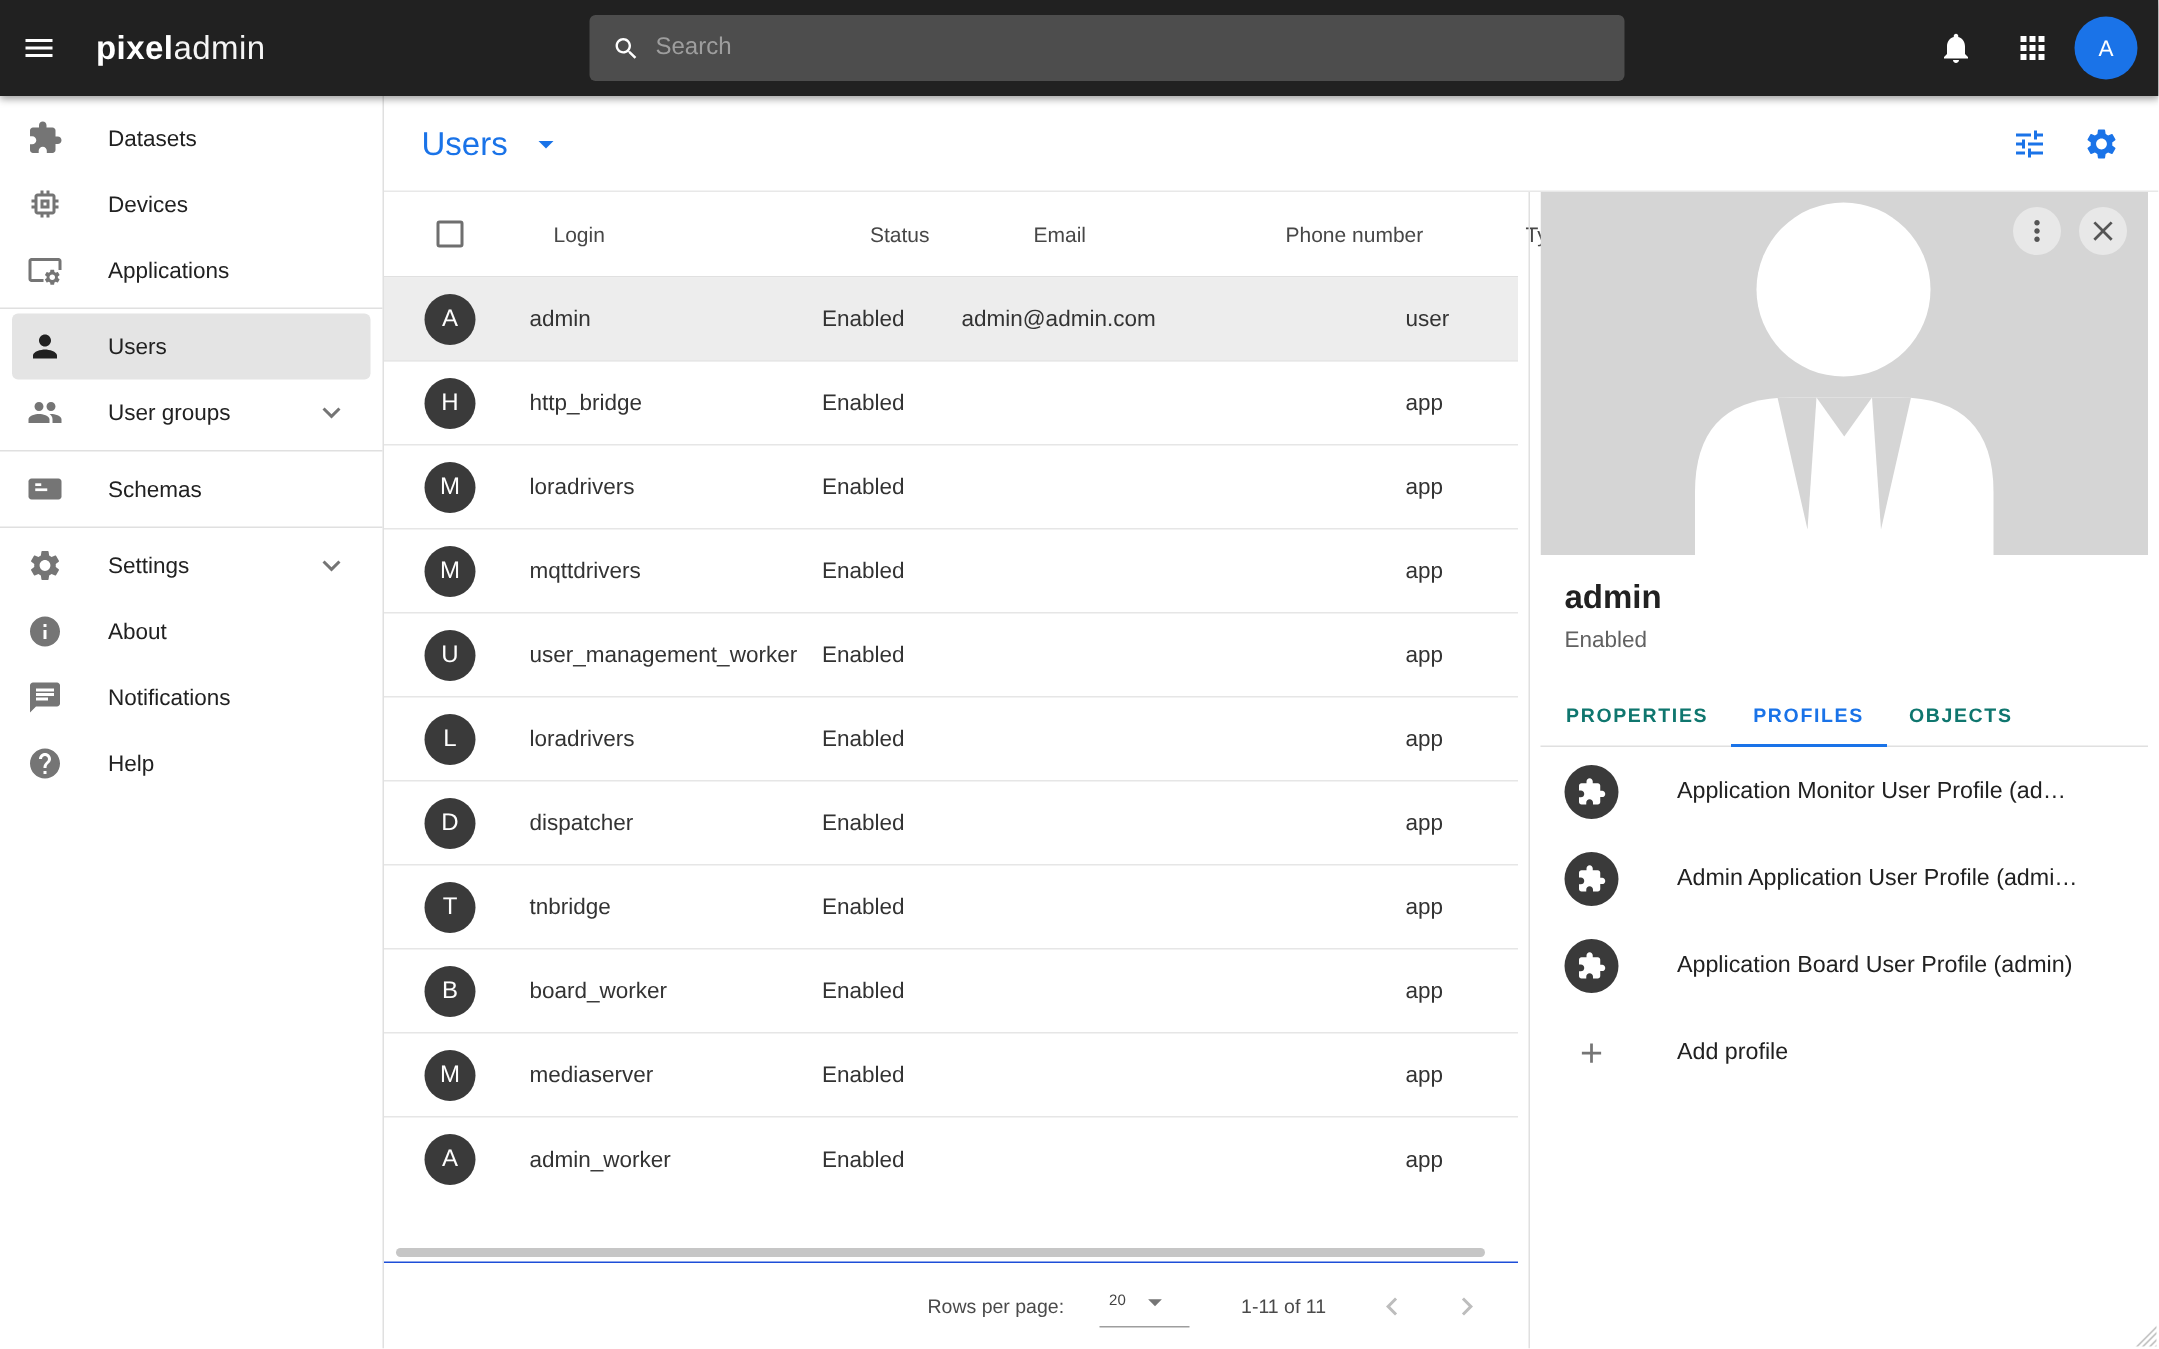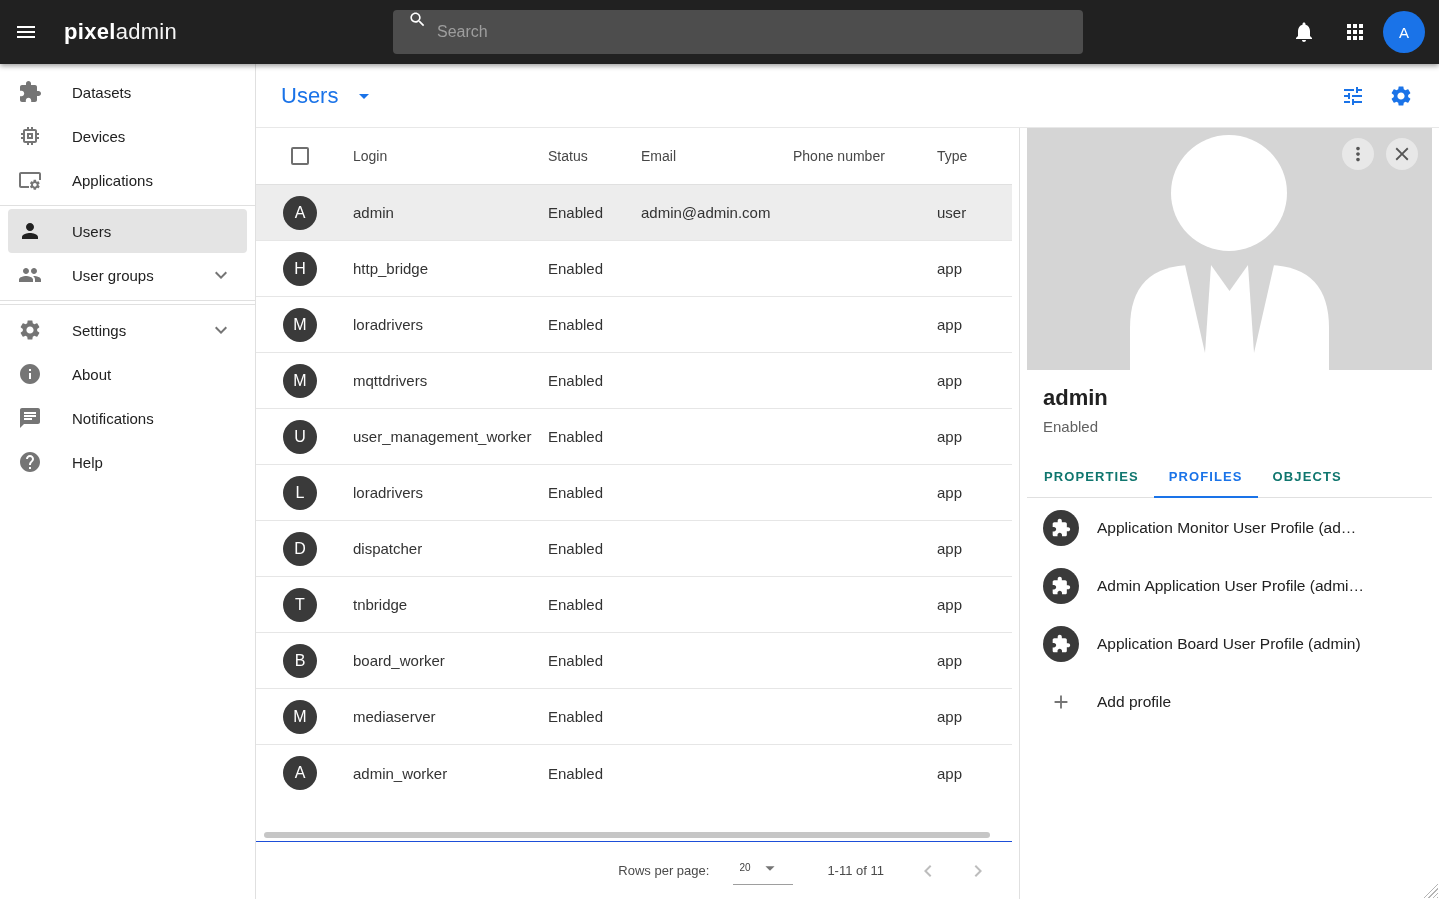--- a/index.html
+++ b/index.html
@@ -7,21 +7,21 @@
     font-family:"Liberation Sans", sans-serif; }
 
   
   .topbar { position:relative; height:64px; background:#212121; display:flex; align-items:center;
     box-shadow:0 2px 5px rgba(0,0,0,.38); z-index:20; }
   .hamburger { width:24px; height:24px; color:#fff; margin-left:14px; cursor:pointer; }
   .brand { color:#fff; font-size:22px; margin-left:26px; letter-spacing:.3px; white-space:nowrap; }
   .brand .b { font-weight:700; }
   .brand .l { font-weight:400; color:#f5f5f5; }
   .searchbox { position:absolute; left:393px; top:10px; width:690px; height:44px; background:#4d4d4d;
-    border-radius:4px; display:flex; padding:0 12px 0 15px; }
+    border-radius:4px; display:flex; align-items:center; padding:0 12px 0 15px; }
   .searchbox svg { width:19px; height:19px; color:#fff; flex:none; }
   .searchbox input { flex:1; margin-left:10px; background:transparent; border:none; outline:none;
     color:#e0e0e0; font-size:16px; font-family:inherit; }
   .searchbox input::placeholder { color:#9e9e9e; }
   .top-right { position:absolute; right:14px; top:0; height:64px; display:flex; align-items:center; }
   .top-icon { width:24px; height:24px; color:#fff; cursor:pointer; }
   .apps-icon { margin-left:27px; }
   .top-avatar { width:42px; height:42px; border-radius:50%; background:#1a73e8; color:#fff;
     display:flex; align-items:center; justify-content:center; font-size:15px; margin-left:16px; cursor:pointer; }
 
@@ -45,21 +45,21 @@
   .page-title { color:#1a73e8; font-size:22px; font-weight:500; display:flex; align-items:center; cursor:pointer; }
   .page-title svg { width:24px; height:24px; margin-left:14px; }
   .header-actions { margin-left:auto; display:flex; align-items:center; }
   .header-actions .hicon { width:24px; height:24px; color:#1a73e8; cursor:pointer; }
   .header-actions .hicon + .hicon { margin-left:24px; }
   .content-body { flex:1; display:flex; border-top:1px solid #e8e8e8; min-height:0; }
 
   
   .table-section { width:763px; flex:none; display:flex; flex-direction:column; padding-right:7px; }
   .thead, .trow { display:grid; grid-template-columns:88px 195px 93px 152px 144px 91px; align-items:center; }
-  .thead { height:57px; border-bottom:1px solid #e0e0e0; }
+  .thead { height:57px; border-bottom:1px solid #e0e0e0;gap:16px; }
   .hcell { font-size:14px; color:#474747; padding-left:9px; }
   .c-av { display:flex; justify-content:center; padding-left:0 !important; }
   .checkbox { width:18px; height:18px; border:2px solid #6f6f6f; border-radius:2px; cursor:pointer; }
   .trow { height:56px; border-bottom:1px solid #e6e6e6; cursor:pointer; }
   .trow.last { border-bottom:none; }
   .trow.sel { background:#ededed; }
   .cell { font-size:15px; color:#333; padding-left:9px; overflow:hidden; white-space:nowrap; }
   .row-avatar { width:34px; height:34px; border-radius:50%; background:#3a3a3a; color:#fff;
     display:flex; align-items:center; justify-content:center; font-size:16px; }
   .table-spacer { flex:1; display:flex; flex-direction:column; justify-content:flex-end; }
@@ -84,21 +84,21 @@
     background:rgba(255,255,255,.45); display:flex; align-items:center; justify-content:center; cursor:pointer; }
   .pbtn svg { width:22px; height:22px; color:#555; }
   .pbtn.kebab { right:58px; }
   .pbtn.close { right:14px; }
   .dname { margin:15px 16px 0; font-size:22px; font-weight:700; color:#212121; }
   .dstatus { margin:7px 16px 0; font-size:15px; color:#616161; }
   .tabs { display:flex; margin-top:21px; border-bottom:1px solid #e0e0e0; padding-left:2px; }
   .tab { padding:13px 15px 12px; font-size:13px; font-weight:700; letter-spacing:1.1px;
     color:#0f766e; cursor:pointer; border-bottom:2px solid transparent; margin-bottom:-1px; }
   .tab.active { color:#1a73e8; border-bottom-color:#1a73e8; }
-  .profile-row { height:56px; display:flex; align-items:center; padding-left:16px; cursor:pointer; margin-top:2px; }
+  .profile-row { height:56px; display:flex; align-items:center; padding-left:16px; cursor:pointer; margin-top:2px;gap:21px; }
   .profile-icon { width:36px; height:36px; border-radius:50%; background:#3a3a3a; flex:none;
     display:flex; align-items:center; justify-content:center; }
   .profile-icon svg { width:20px; height:20px; color:#fff; }
   .profile-label { margin-left:18px; font-size:15.5px; color:#212121; white-space:nowrap; overflow:hidden; }
   .addplus { width:36px; height:36px; display:flex; align-items:center; justify-content:center; flex:none; }
   .addplus svg { width:22px; height:22px; color:#757575; }
 
   .resize-grip { position:fixed; right:1px; bottom:1px; width:15px; height:15px;
     background:repeating-linear-gradient(135deg, transparent 0 2px, #b5b5b5 2px 3px);
     clip-path:polygon(100% 0, 100% 100%, 0 100%); }
@@ -166,20 +166,28 @@
     <div class="sitem">
       <svg class="sicon" viewBox="0 0 24 24" fill="currentColor">
           <path d="M16 11c1.66 0 2.99-1.34 2.99-3S17.66 5 16 5c-1.66 0-3 1.34-3 3s1.34 3 3 3zm-8 0c1.66 0 2.99-1.34 2.99-3S9.66 5 8 5C6.34 5 5 6.34 5 8s1.34 3 3 3zm0 2c-2.33 0-7 1.17-7 3.5V19h14v-2.5c0-2.33-4.67-3.5-7-3.5zm8 0c-.29 0-.62.02-.97.05 1.16.84 1.97 1.97 1.97 3.45V19h6v-2.5c0-2.33-4.67-3.5-7-3.5z"></path>
         </svg>
       <span class="slabel">User groups</span>
       <svg class="schev" viewBox="0 0 24 24" fill="currentColor">
           <path d="M16.59 8.59L12 13.17 7.41 8.59 6 10l6 6 6-6z"></path>
         </svg>
     </div>
     <div class="sdivider"></div>
+    <div class="sitem">
+      <svg class="sicon" viewBox="0 0 24 24">
+          <path fill="currentColor" d="M21 5H3c-1.1 0-2 .9-2 2v10c0 1.1.9 2 2 2h18c1.1 0 2-.9 2-2V7c0-1.1-.9-2-2-2z"></path>
+          <rect x="5.5" y="8.2" width="4" height="1.8" fill="#fff"></rect>
+          <rect x="5.5" y="11.6" width="8" height="1.8" fill="#fff"></rect>
+        </svg>
+      <span class="slabel">Schemas</span>
+    </div>
     <div class="sdivider"></div>
     <div class="sitem">
       <svg class="sicon" viewBox="0 0 24 24" fill="currentColor">
           <path d="M19.14 12.94c.04-.3.06-.61.06-.94 0-.32-.02-.64-.07-.94l2.03-1.58c.18-.14.23-.41.12-.61l-1.92-3.32c-.12-.22-.37-.29-.59-.22l-2.39.96c-.5-.38-1.03-.7-1.62-.94l-.36-2.54c-.04-.24-.24-.41-.48-.41h-3.84c-.24 0-.43.17-.47.41l-.36 2.54c-.59.24-1.13.57-1.62.94l-2.39-.96c-.22-.08-.47 0-.59.22L2.74 8.87c-.12.21-.08.47.12.61l2.03 1.58c-.05.3-.09.63-.09.94s.02.64.07.94l-2.03 1.58c-.18.14-.23.41-.12.61l1.92 3.32c.12.22.37.29.59.22l2.39-.96c.5.38 1.03.7 1.62.94l.36 2.54c.05.24.24.41.48.41h3.84c.24 0 .44-.17.47-.41l.36-2.54c.59-.24 1.13-.56 1.62-.94l2.39.96c.22.08.47 0 .59-.22l1.92-3.32c.12-.22.07-.47-.12-.61l-2.01-1.58zM12 15.6c-1.98 0-3.6-1.62-3.6-3.6s1.62-3.6 3.6-3.6 3.6 1.62 3.6 3.6-1.62 3.6-3.6 3.6z"></path>
         </svg>
       <span class="slabel">Settings</span>
       <svg class="schev" viewBox="0 0 24 24" fill="currentColor">
           <path d="M16.59 8.59L12 13.17 7.41 8.59 6 10l6 6 6-6z"></path>
         </svg>
     </div>

